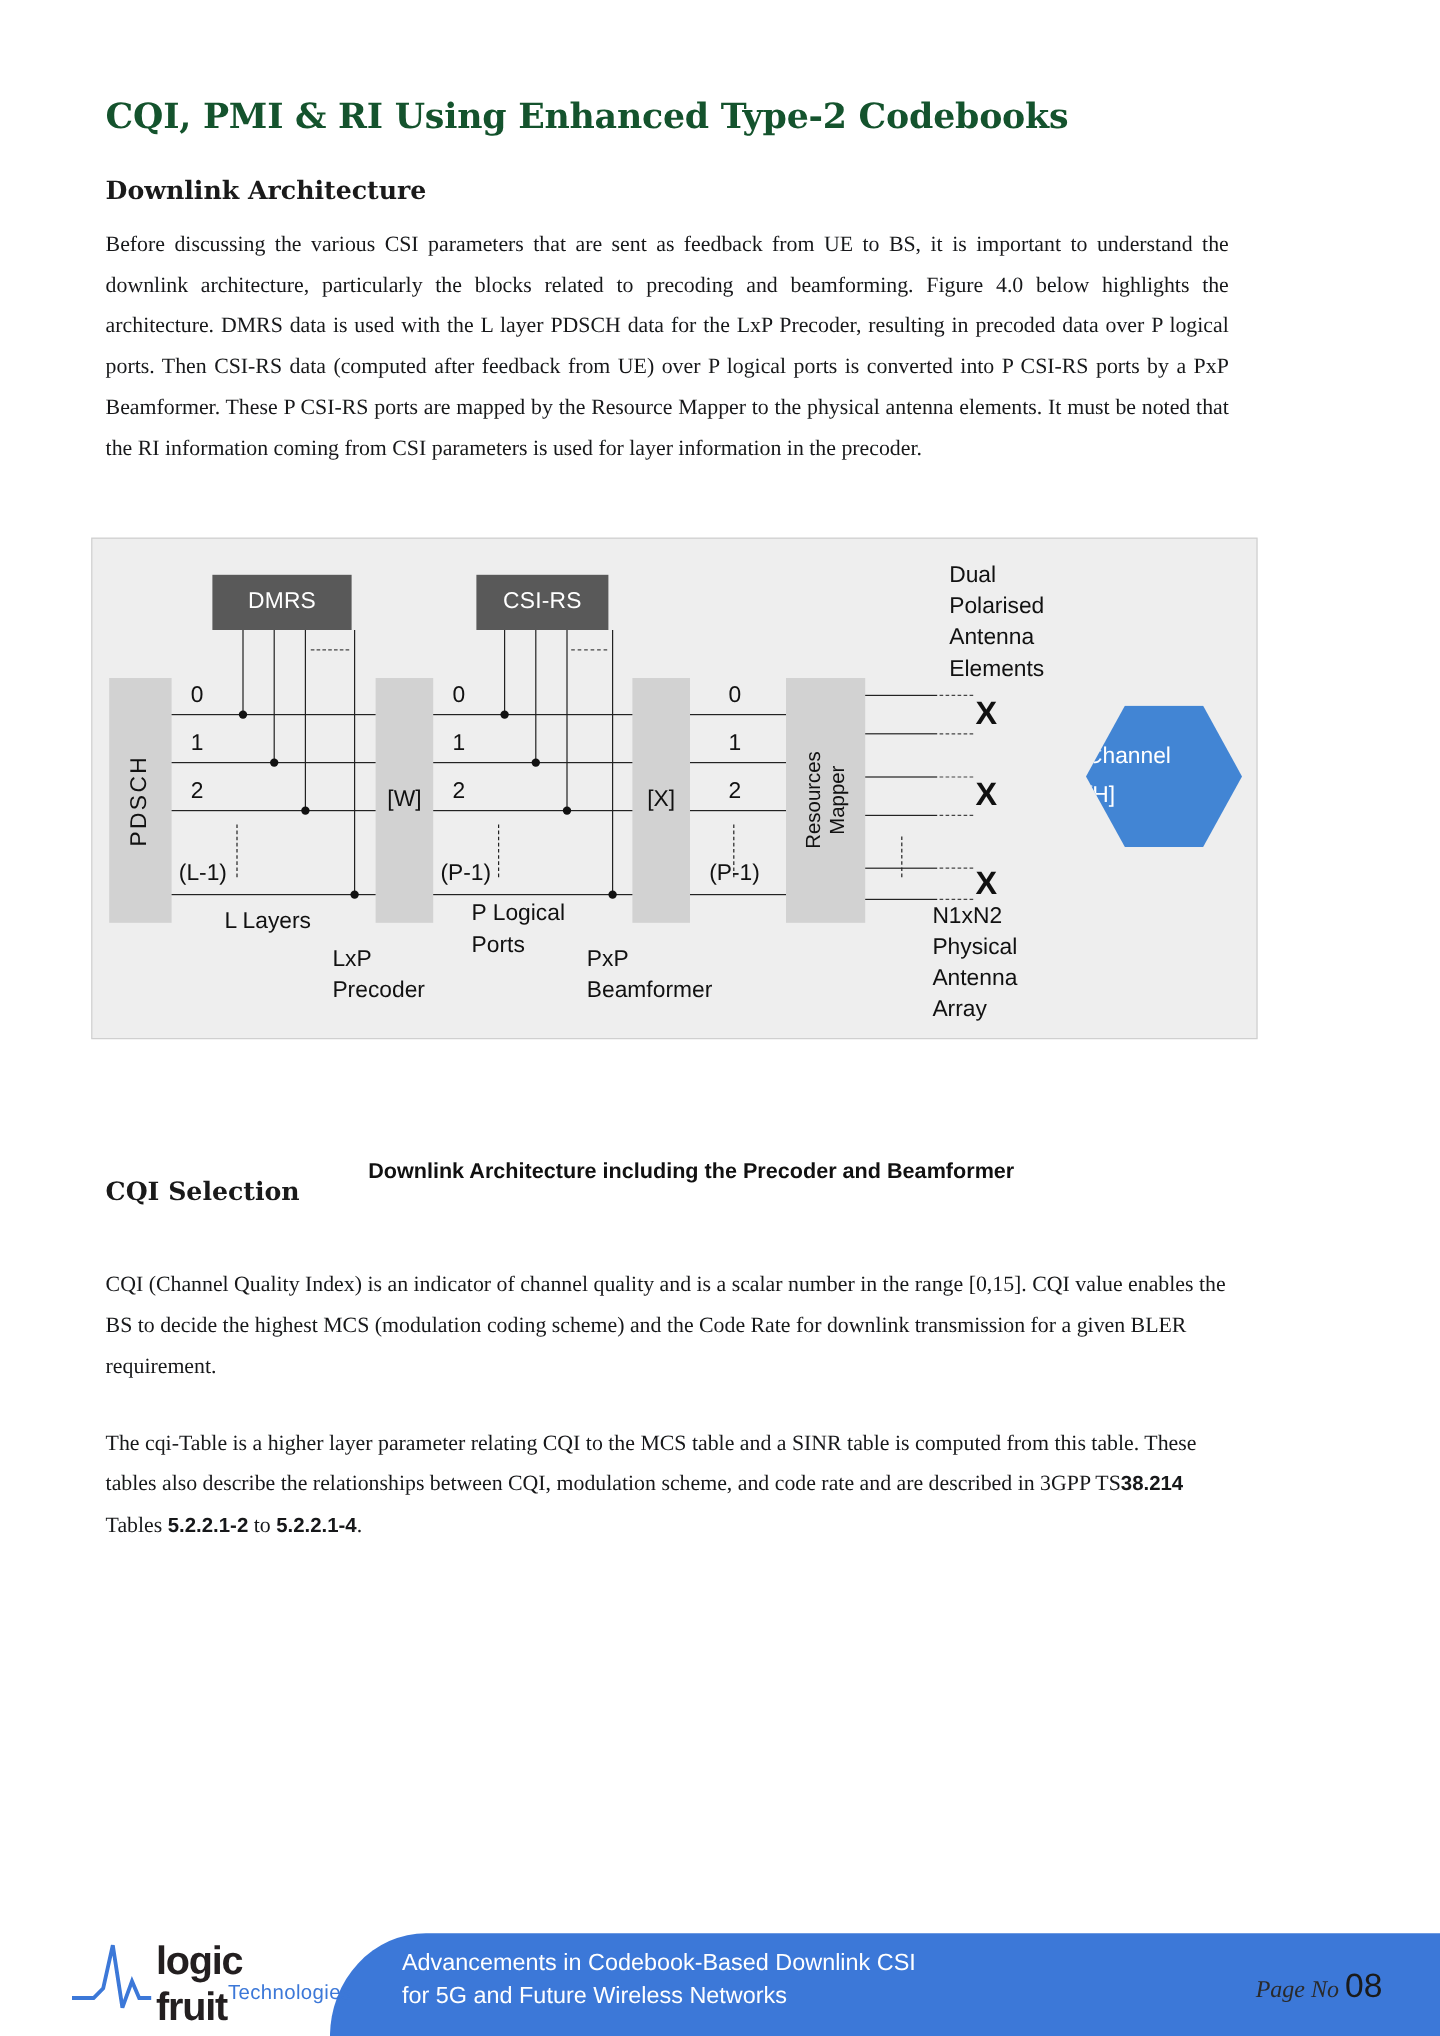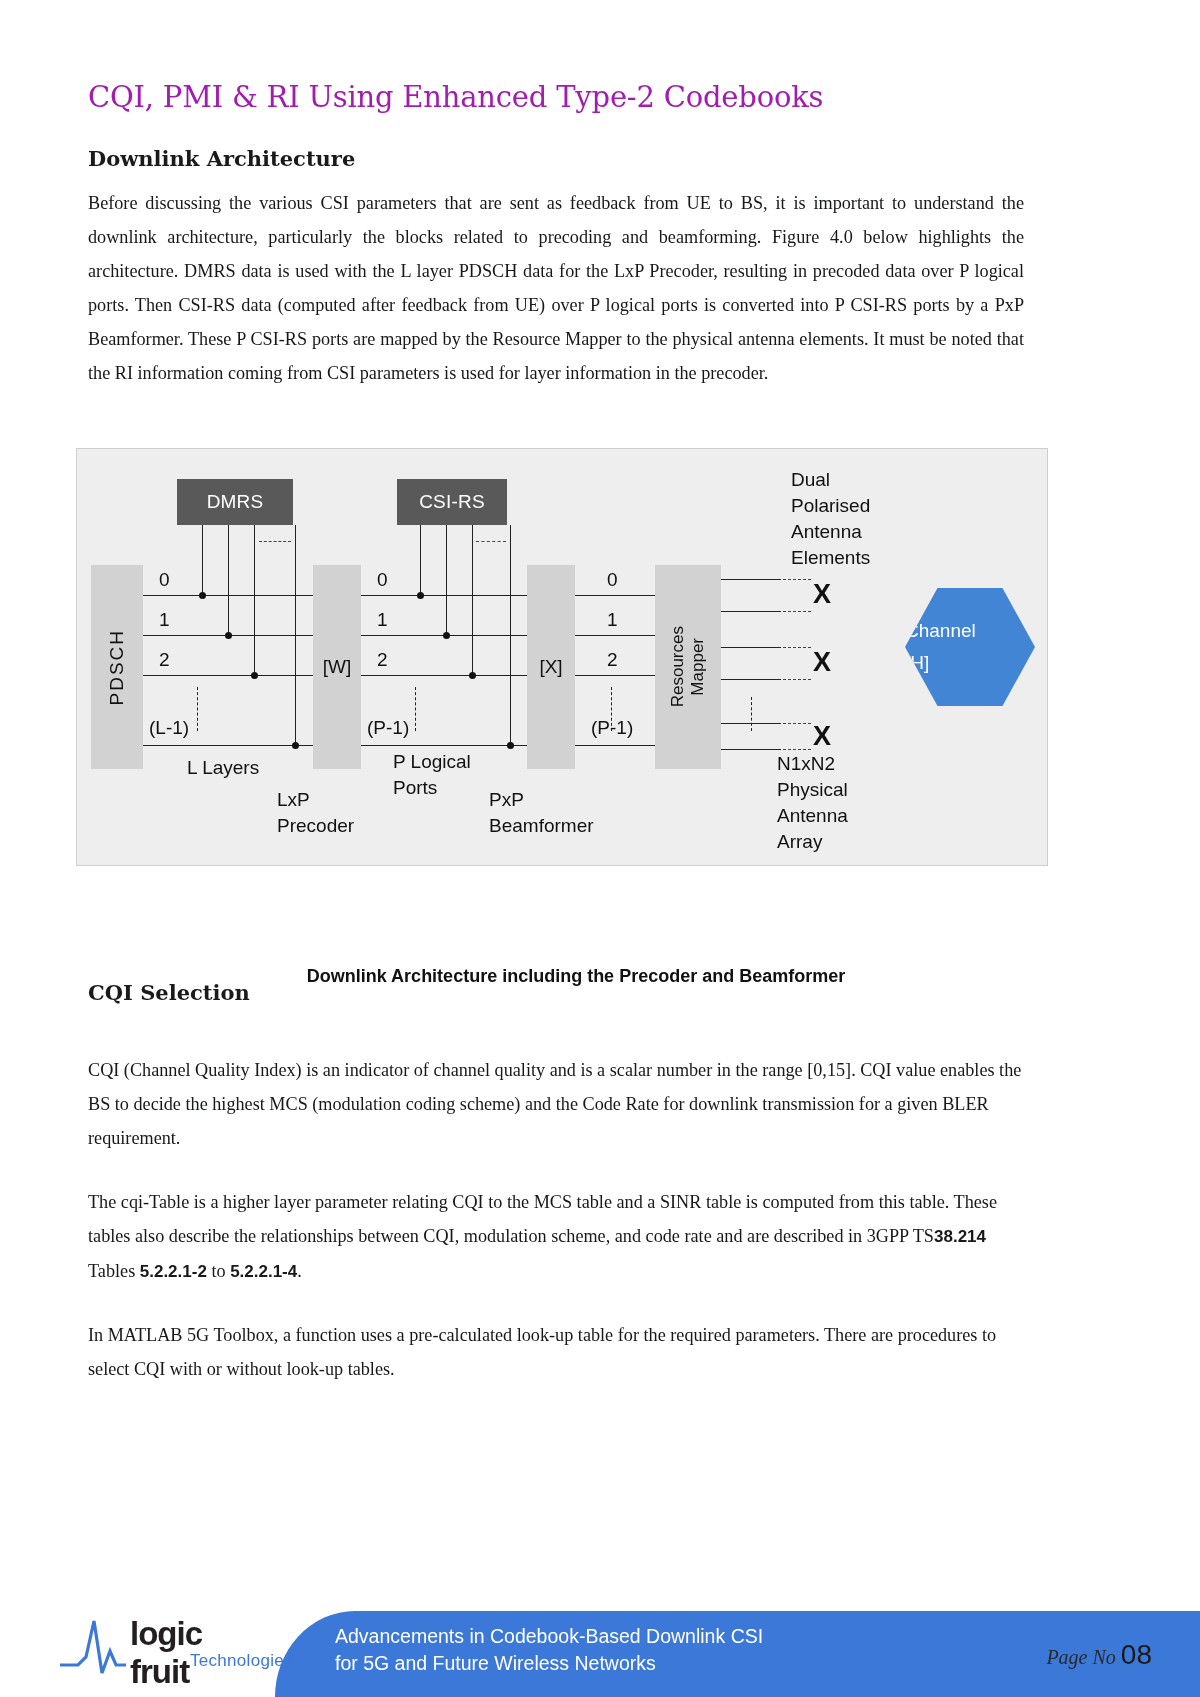--- a/index.html
+++ b/index.html
@@ -8,21 +8,21 @@
     background: #ffffff;
     font-family: "Liberation Serif", serif;
     overflow: hidden;
   }
   .page { position: relative; width: 1200px; height: 1697px; background:#fff; }
 
   
   .doc-title {
     position: absolute; left: 88px; top: 80px;
     font-family: "DejaVu Serif", serif;
-    font-size: 29px; font-weight: 400; color: #a21caf;
+    font-size: 29px; font-weight: 700; color: #14532d;
     letter-spacing: -0.2px;
   }
   .h2 {
     position: absolute; left: 88px;
     font-family: "DejaVu Serif", serif;
     font-size: 21px; font-weight: 700; color: #1a1a1a;
   }
   #h2-downlink { top: 146px; }
   #h2-cqi { top: 980px; }
 
@@ -252,21 +252,20 @@
     </div>
   </div>
 
   <div class="fig-caption">Downlink Architecture including the Precoder and Beamformer</div>
 
   <div class="h2" id="h2-cqi">CQI Selection</div>
   <div class="para left" id="p-cqi1">CQI (Channel Quality Index) is an indicator of channel quality and is a scalar number in the range [0,15]. CQI value enables the BS to decide the highest MCS (modulation coding scheme) and the Code Rate for downlink transmission for a given BLER requirement.</div>
 
   <div class="para left" id="p-cqi2"><span>The cqi-Table is a higher layer parameter relating CQI to the MCS table and a SINR table is computed from this table. These tables also describe the relationships between CQI, modulation scheme, and code rate and are described in 3GPP TS</span><b>38.214</b><span> Tables </span><b>5.2.2.1-2</b><span> to </span><b>5.2.2.1-4</b><span>.</span></div>
 
-  <div class="para left" id="p-cqi3">In MATLAB 5G Toolbox, a function uses a pre-calculated look-up table for the required parameters. There are procedures to select CQI with or without look-up tables.</div>
 
   <div class="footer">
     <div class="footer-band"></div>
 
     <div class="logo">
       <svg width="210" height="74" viewBox="0 0 210 74">
         <polyline points="2,58 20,58 28,50 36,14 44,66 52,44 58,58 68,58" fill="none" stroke="#3c78d8" stroke-width="3.2"></polyline>
       </svg>
       <div class="logo-main">logic fruit</div>
       <div class="logo-sub">Technologies</div>

